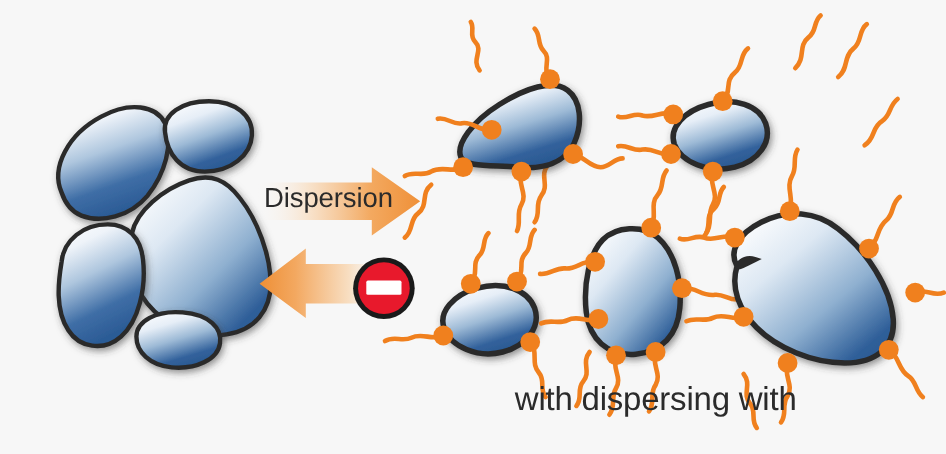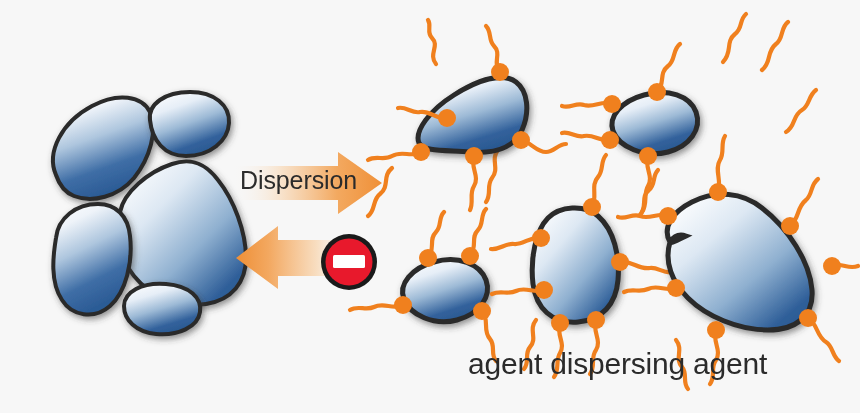--- a/index.html
+++ b/index.html
@@ -252,15 +252,15 @@
           <circle cx="808" cy="318" r="9"></circle>
           <circle cx="832" cy="266" r="9"></circle>
         </g>
       </g>
     </g>
   </svg>
 
   <div class="label" id="label-dispersion">Dispersion</div>
 
 
-  <div class="label" id="label-dispersing">agent dispersing agent</div>
+  <div class="label" id="label-dispersing">with dispersing with</div>
 
 </div>
 
 </body></html>

